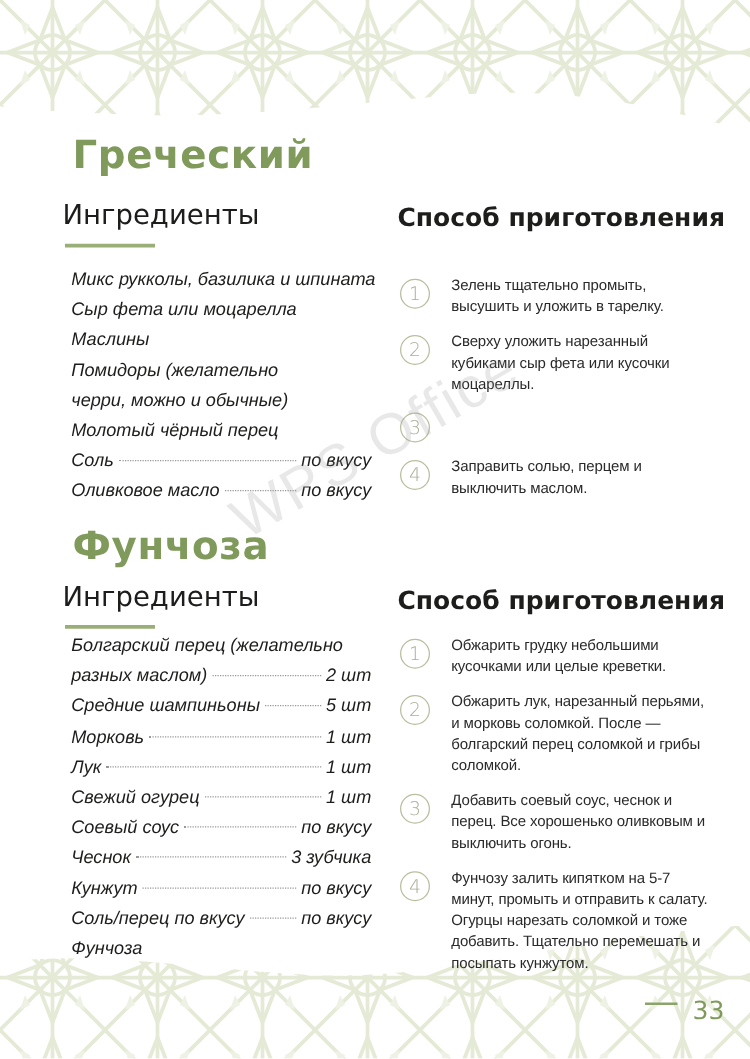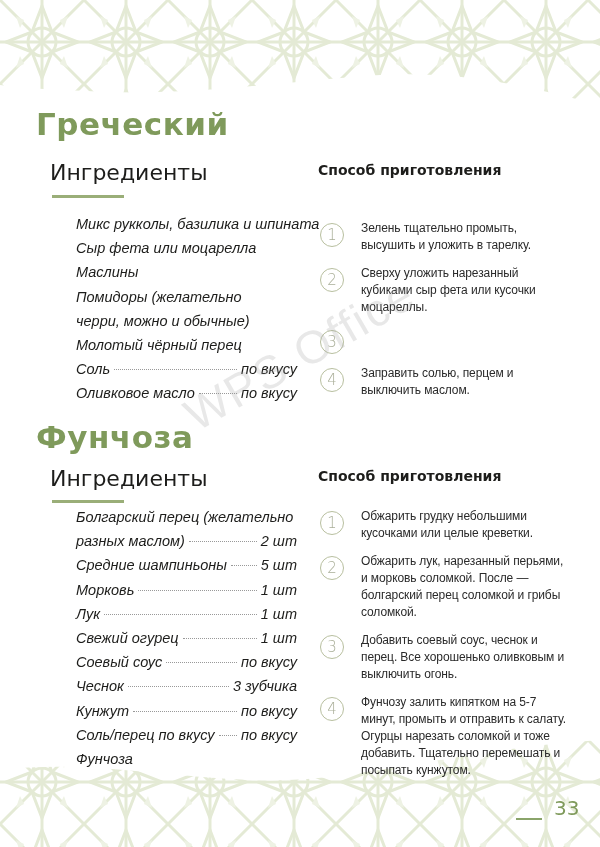--- a/index.html
+++ b/index.html
@@ -2,37 +2,37 @@
 <html><head>
   <meta charset="utf-8">
   <style>
     html, body { margin: 0; padding: 0; }
     body { width: 600px; height: 847px; position: relative; overflow: hidden; background: #ffffff; font-family: "Liberation Sans", sans-serif; color: #1d1d1b; }
     .pattern { position: absolute; left: 0; width: 600px; pointer-events: none; }
     .pattern-top { top: 0; height: 110px; }
     .pattern-bottom { top: 740px; height: 107px; }
     .watermark { position: absolute; left: 175px; top: 395px; font-size: 46px; color: rgba(150,150,150,0.22); transform: rotate(-30deg); transform-origin: left top; font-family: "Liberation Sans", sans-serif; letter-spacing: 2px; pointer-events: none; }
 
-    .recipe-title { position: absolute; left: 36px; font-family: "DejaVu Sans", sans-serif; font-weight: bold; font-size: 31px; color: #7f9a5b; letter-spacing: 0.5px; }
+    .recipe-title { position: absolute; left: 58px; font-family: "DejaVu Sans", sans-serif; font-weight: bold; font-size: 31px; color: #7f9a5b; letter-spacing: 0.5px; }
     .section-head { position: absolute; font-family: "DejaVu Sans", sans-serif; font-size: 22px; color: #1d1d1b; }
-    .section-head.right { font-size: 14px; font-weight: bold; }
+    .section-head.right { font-size: 20px; font-weight: bold; }
     .underline { position: absolute; left: 52px; width: 72px; height: 3px; background: #9aae78; }
 
     .ing-list { position: absolute; left: 57px; width: 240px; }
     .ing-row { display: flex; align-items: baseline; font-style: italic; font-size: 14.5px; height: 24.2px; line-height: 24.2px; white-space: nowrap; }
-    .ing-name { flex: 0 0 auto; margin-left: 19px; }
+    .ing-name { flex: 0 0 auto; }
     .ing-dots { flex: 1 1 auto; border-bottom: 1px dotted #999; margin: 0 4px; position: relative; top: -4px; min-width: 10px; }
     .ing-qty { flex: 0 0 auto; }
 
     .steps { position: absolute; left: 320px; width: 250px; }
     .step { display: flex; align-items: flex-start; margin-bottom: 11px; }
     .step-num { flex: 0 0 22px; width: 22px; height: 22px; border: 1.3px solid #b8bf9f; border-radius: 50%; color: #a9ae98; font-size: 15px; display: flex; align-items: center; justify-content: center; margin-top: 3px; margin-right: 17px; font-family: "DejaVu Sans", sans-serif; font-weight: 300; }
     .step-text { font-size: 12px; line-height: 17px; color: #2a2a2a; font-family: "Liberation Sans", sans-serif; letter-spacing: -0.1px; }
 
-    .page-num-wrap { position: absolute; left: 516px; top: 796px; display: flex; align-items: flex-end; }
+    .page-num-wrap { position: absolute; left: 516px; top: 796px; display: flex; align-items: flex-start; }
     .page-num-line { width: 26px; height: 2px; background: #8aa46a; margin-right: 12px; margin-top: 6px; }
     .page-num { font-family: "DejaVu Sans", sans-serif; font-size: 20px; color: #7f9a5b; }
   </style>
 </head>
 <body>
 
 <svg class="pattern pattern-top" viewBox="0 0 600 110" preserveAspectRatio="none">
   <defs>
     <pattern id="geo" x="0" y="0" width="84" height="84" patternUnits="userSpaceOnUse">
       <g fill="none" stroke="#e4ead5" stroke-width="3">

